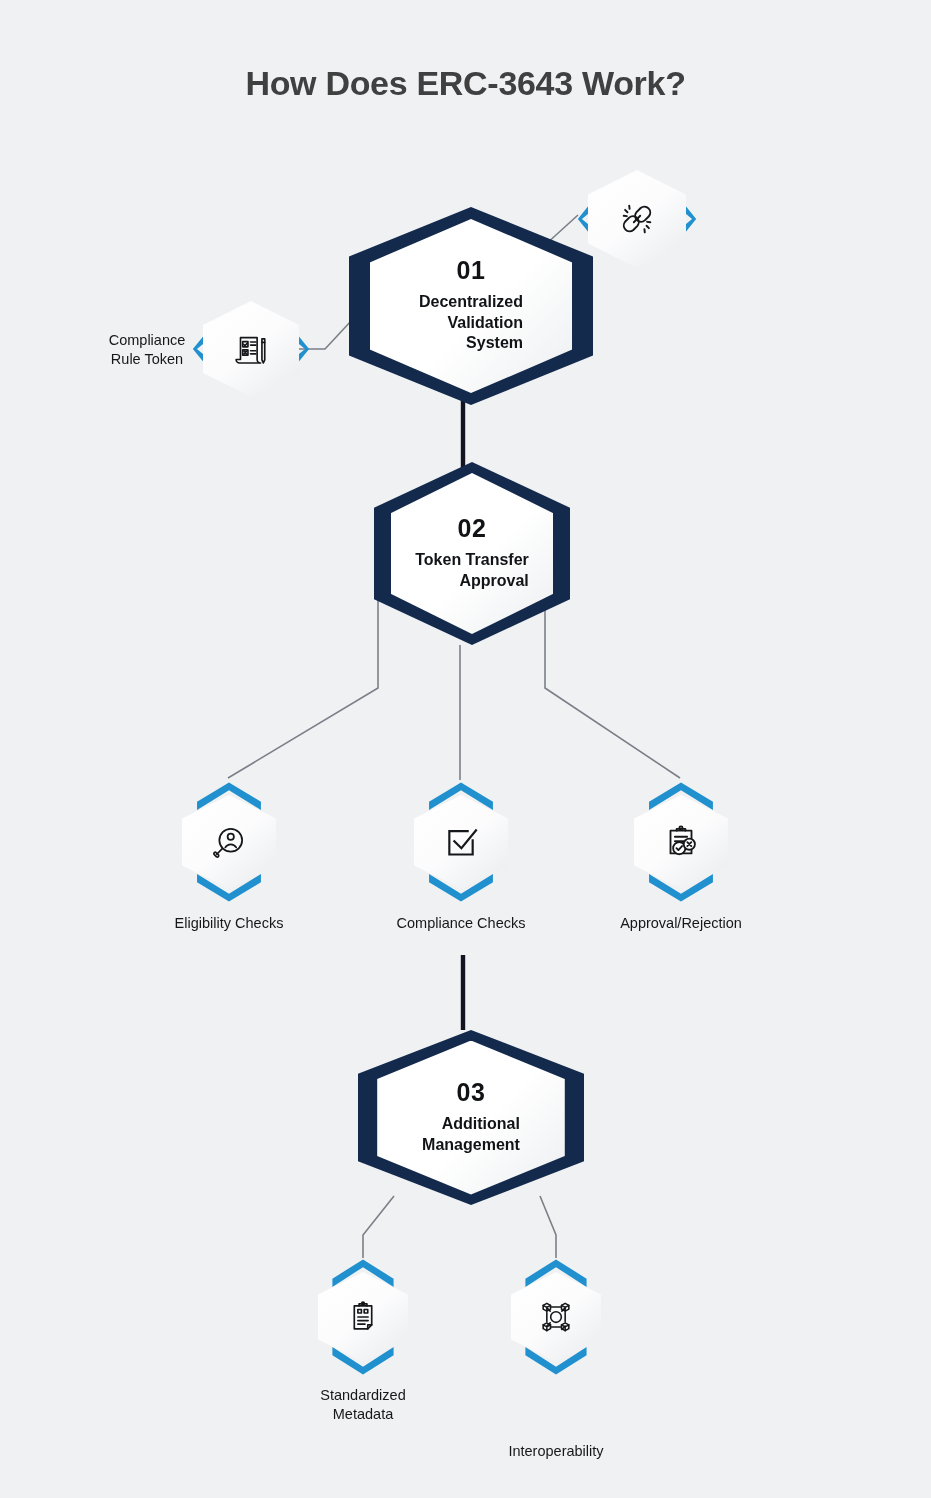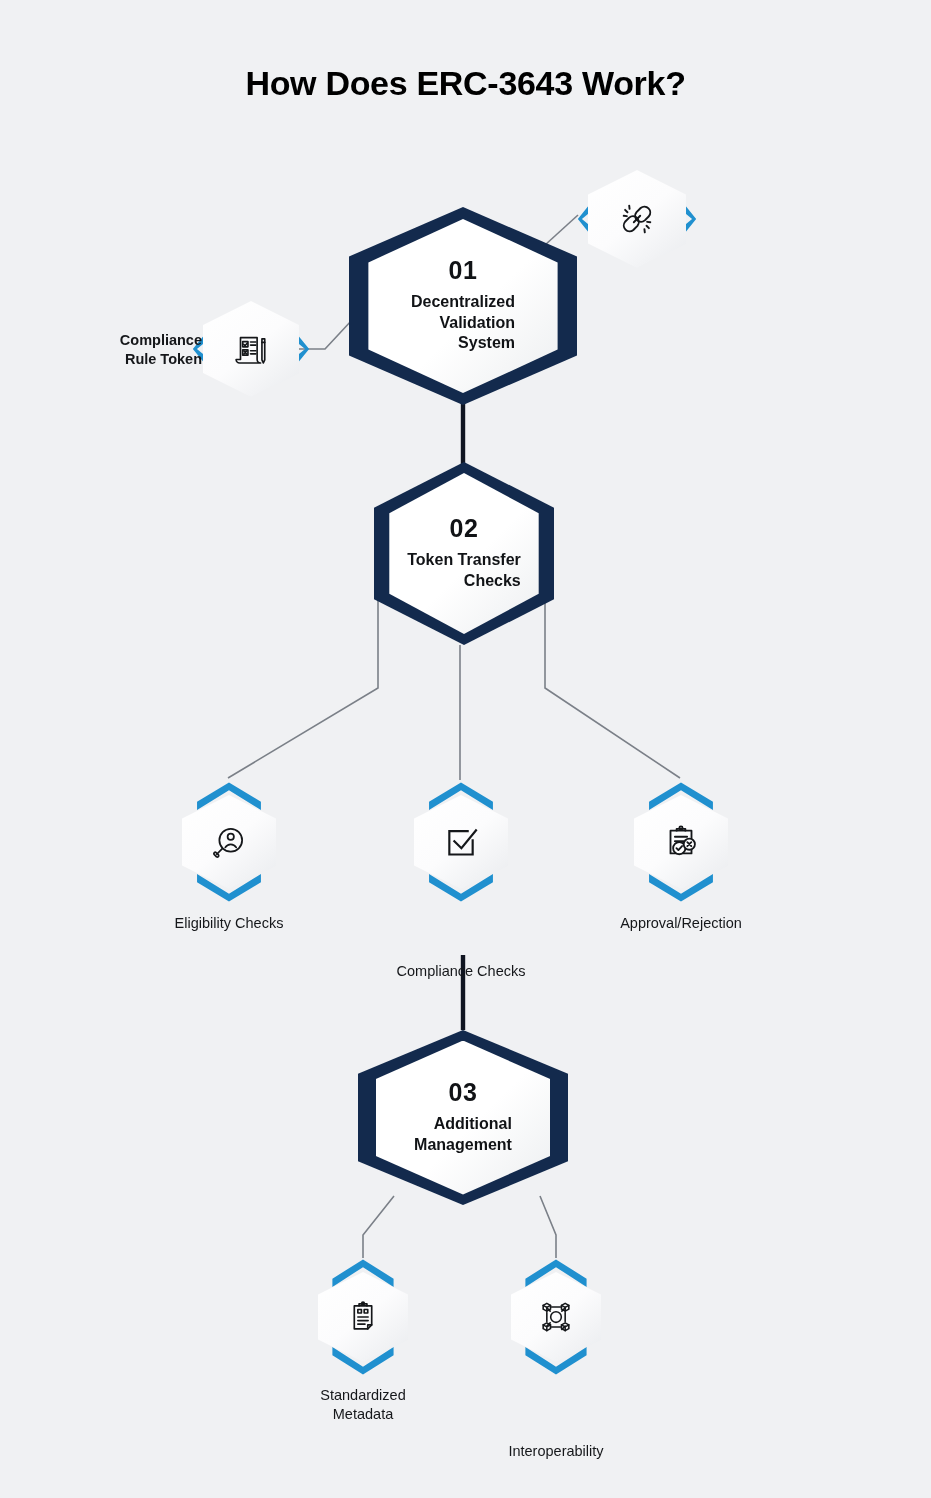--- a/index.html
+++ b/index.html
@@ -10,28 +10,28 @@
     overflow:hidden;
     position:relative;
   }
   #stage{position:relative;width:931px;height:1498px;}
 
   
   .title{
     position:absolute;left:0;top:64px;width:931px;
     text-align:center;
     font-size:34px;font-weight:bold;letter-spacing:-0.3px;
-    color:#000000;
+    color:#404040;
   }
 
   
   #links{position:absolute;left:0;top:0;width:931px;height:1498px;}
 
   
-  .bignode{position:absolute;}
+  .bignode{position:absolute;padding-left:16px;}
   .bignode .ring{
     position:absolute;left:0;top:0;width:100%;height:100%;
     background:#132a4d;
     clip-path:polygon(50% 0%,100% 25%,100% 75%,50% 100%,0% 75%,0% 25%);
     filter:drop-shadow(2px 5px 5px rgba(20,30,50,.28));
   }
   .bignode .inner{
     position:absolute;left:8.5%;top:6.0%;width:83%;height:88%;
     background:linear-gradient(135deg,#ffffff 0%,#ffffff 55%,#eceef0 100%);
     clip-path:polygon(50% 0%,100% 25%,100% 75%,50% 100%,0% 75%,0% 25%);
@@ -130,21 +130,21 @@
     </div>
   </div>
 
   <div class="bignode" style="left:374px;top:462px;width:180px;height:183px;">
     <div class="ring"></div>
     <div class="inner"></div>
     <div class="txt">
       <div class="num">02</div>
       <div class="cap">
         <div>Token Transfer</div>
-        <div>Checks</div>
+        <div>Approval</div>
       </div>
     </div>
   </div>
 
   <div class="bignode" style="left:358px;top:1030px;width:210px;height:175px;">
     <div class="ring"></div>
     <div class="inner"></div>
     <div class="txt">
       <div class="num">03</div>
       <div class="cap">
@@ -179,21 +179,21 @@
         <rect x="14.5" y="15.5" width="6" height="6"></rect>
         <path d="M15.6 18.6 l1.6 1.6 l2.6-3"></path>
         <rect x="14.5" y="25" width="6" height="6"></rect>
         <path d="M16 26.5 l3 3 M19 26.5 l-3 3"></path>
         <path d="M23.5 16 h6 M23.5 19.5 h6 M23.5 26 h6 M23.5 29.5 h6"></path>
         <path d="M36.5 12.5 h3.2 v24 l-1.6 3.5 l-1.6-3.5 z"></path>
         <path d="M36.5 16.5 h3.2"></path>
       </svg>
     </div>
   </div>
-  <div class="cap-side" style="left:72px;top:331px;width:130px;text-align:right;font-weight:bold;">
+  <div class="cap-side" style="left:82px;top:331px;width:130px;text-align:center;">
     <div>Compliance</div>
     <div>Rule Token</div>
   </div>
 
   <div class="smallnode vertwings" style="left:182px;top:795px;width:94px;height:94px;">
     <div class="wing wing-t"></div>
     <div class="wing wing-b"></div>
     <div class="plate"></div>
     <div class="ico">
       <svg width="42" height="42" viewBox="0 0 48 48" fill="none" stroke="#15171a" stroke-width="2" stroke-linecap="round" stroke-linejoin="round">
@@ -213,21 +213,21 @@
     <div class="wing wing-t"></div>
     <div class="wing wing-b"></div>
     <div class="plate"></div>
     <div class="ico">
       <svg width="40" height="40" viewBox="0 0 48 48" fill="none" stroke="#15171a" stroke-width="2.6" stroke-linecap="square" stroke-linejoin="miter">
         <path d="M38 22 V39 H10 V11 h22"></path>
         <path d="M16 23 l8.5 8.5 L42 10"></path>
       </svg>
     </div>
   </div>
-  <div class="cap-below" style="left:361px;top:914px;width:200px;margin-top:48px;">
+  <div class="cap-below" style="left:361px;top:914px;width:200px;">
     <div>Compliance Checks</div>
   </div>
 
   <div class="smallnode vertwings" style="left:634px;top:795px;width:94px;height:94px;">
     <div class="wing wing-t"></div>
     <div class="wing wing-b"></div>
     <div class="plate"></div>
     <div class="ico">
       <svg width="42" height="42" viewBox="0 0 48 48" fill="none" stroke="#15171a" stroke-width="2.1" stroke-linecap="round" stroke-linejoin="round">
         <path d="M12 11 h24 v26 h-24 z"></path>

